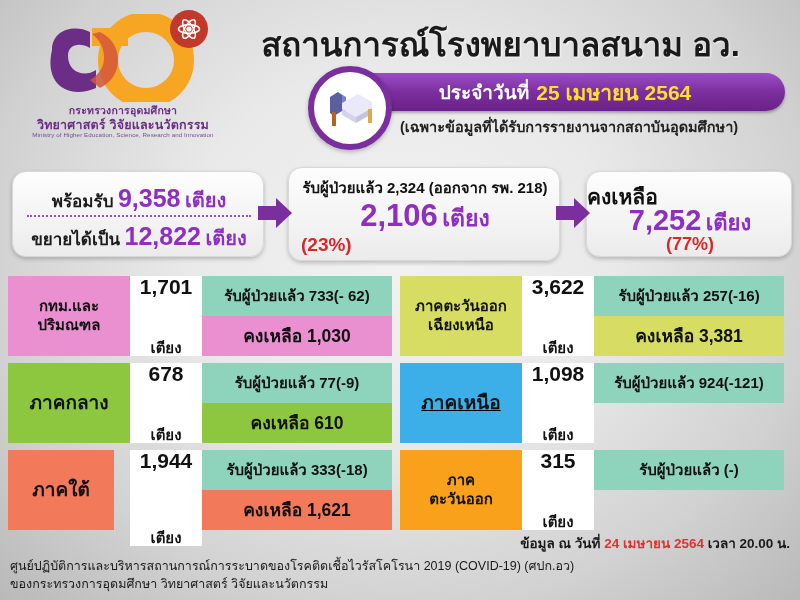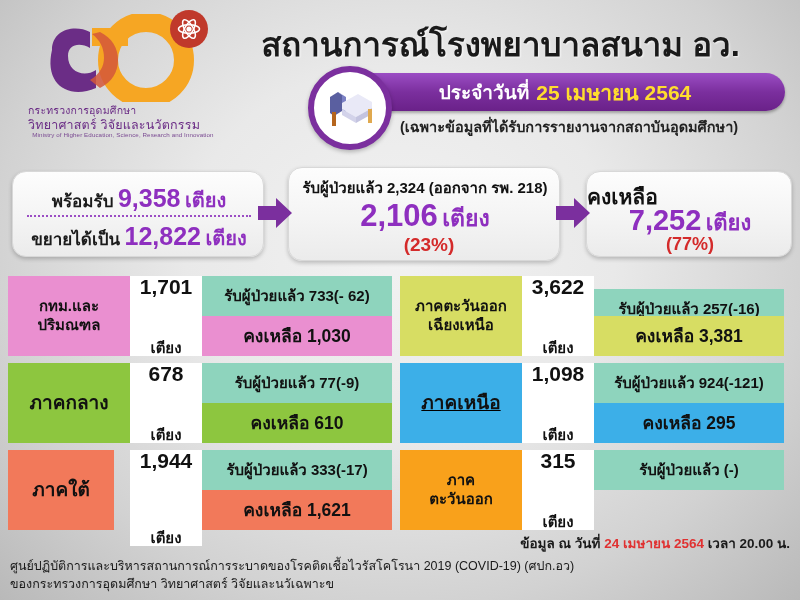--- a/index.html
+++ b/index.html
@@ -43,23 +43,23 @@
     width: 38px; height: 38px;
     border-radius: 50%;
     background: #c0392b;
     display: flex;
     align-items: center;
     justify-content: center;
   }
   .logo-th1, .logo-th2 {
     position: absolute;
     left: 0; width: 190px;
-    text-align: left;
+    text-align: center;
     color: #6b2d86;
-    font-weight: normal;
+    font-weight: bold;
     letter-spacing: .2px;
   }
   .logo-th1 { top: 92px;  font-size: 10.5px; }
   .logo-th2 { top: 105px; font-size: 12.5px; }
   .logo-en {
     position: absolute;
     left: 0; top: 121px; width: 190px;
     text-align: center;
     color: #7a4a92;
     font-size: 6.2px;
@@ -165,22 +165,22 @@
     text-align: center; font-size: 15px; font-weight: bold; color: #111;
     white-space: nowrap;
   }
   .cb-mid {
     position: absolute; left: 0; top: 30px; width: 272px;
     text-align: center; white-space: nowrap;
   }
   .cb-mid .num { font-size: 31px; font-weight: bold; color: #8e2fbf; }
   .cb-mid .unit { font-size: 23px; font-weight: bold; color: #8e2fbf; }
   .cb-pct {
-    position: absolute; left: 4px; top: 66px; width: 272px;
-    text-align: center; font-size: 19px; font-weight: bold; color: #d42a2a;
+    position: absolute; left: 12px; top: 66px; width: 272px;
+    font-size: 19px; font-weight: bold; color: #d42a2a;
   }
 
   .cc-top {
     position: absolute; left: 0; top: 8px; width: 206px;
     text-align: left; font-size: 21px; font-weight: bold; color: #111;
   }
   .cc-mid {
     position: absolute; left: 0; top: 32px; width: 206px;
     text-align: center; white-space: nowrap;
   }
@@ -375,60 +375,59 @@
       </div>
       <div class="reg-cell reg-admit" style="left: 194px; top: 0px; width: 190px; height: 40px; background: rgb(142, 212, 189);">รับผู้ป่วยแล้ว 733(- 62)</div>
       <div class="reg-cell reg-remain" style="left: 194px; top: 40px; width: 190px; height: 40px; background: rgb(234, 143, 208);">คงเหลือ 1,030</div>
       <div class="reg-cell" style="left: 392px; top: 0px; width: 122px; height: 80px; background: rgb(215, 221, 99);">
         <div class="reg-name small">ภาคตะวันออก<br>เฉียงเหนือ</div>
       </div>
       <div class="reg-cell reg-beds" style="left: 514px; top: 0px; width: 72px; height: 80px;">
         <span class="bn">3,622</span>
         <span class="bu">เตียง</span>
       </div>
-      <div class="reg-cell reg-admit" style="left: 586px; top: 13px; width: 190px; height: 40px; background: rgb(142, 212, 189);">รับผู้ป่วยแล้ว 257(-16)</div>
+      <div class="reg-cell reg-admit" style="left: 586px; top: 0px; width: 190px; height: 40px; background: rgb(142, 212, 189);">รับผู้ป่วยแล้ว 257(-16)</div>
       <div class="reg-cell reg-remain" style="left: 586px; top: 40px; width: 190px; height: 40px; background: rgb(215, 221, 99);">คงเหลือ 3,381</div>
       <div class="reg-cell" style="left: 0px; top: 87px; width: 122px; height: 80px; background: rgb(141, 198, 63);">
         <div class="reg-name">ภาคกลาง</div>
       </div>
       <div class="reg-cell reg-beds" style="left: 122px; top: 87px; width: 72px; height: 80px;">
         <span class="bn">678</span>
         <span class="bu">เตียง</span>
       </div>
       <div class="reg-cell reg-admit" style="left: 194px; top: 87px; width: 190px; height: 40px; background: rgb(142, 212, 189);">รับผู้ป่วยแล้ว 77(-9)</div>
       <div class="reg-cell reg-remain" style="left: 194px; top: 127px; width: 190px; height: 40px; background: rgb(141, 198, 63);">คงเหลือ 610</div>
       <div class="reg-cell" style="left: 392px; top: 87px; width: 122px; height: 80px; background: rgb(60, 175, 232); text-decoration: underline;">
         <div class="reg-name">ภาคเหนือ</div>
       </div>
       <div class="reg-cell reg-beds" style="left: 514px; top: 87px; width: 72px; height: 80px;">
         <span class="bn">1,098</span>
         <span class="bu">เตียง</span>
       </div>
       <div class="reg-cell reg-admit" style="left: 586px; top: 87px; width: 190px; height: 40px; background: rgb(142, 212, 189);">รับผู้ป่วยแล้ว 924(-121)</div>
-      <div class="reg-cell reg-remain" style="left: 586px; top: 127px; width: 190px; height: 40px; background: rgb(60, 175, 232);">คงเหลือ 295</div>
       <div class="reg-cell" style="left: 0px; top: 174px; width: 106px; height: 80px; background: rgb(242, 121, 90);">
         <div class="reg-name">ภาคใต้</div>
       </div>
       <div class="reg-cell reg-beds" style="left: 122px; top: 174px; width: 72px; height: 96px;">
         <span class="bn">1,944</span>
         <span class="bu">เตียง</span>
       </div>
-      <div class="reg-cell reg-admit" style="left: 194px; top: 174px; width: 190px; height: 40px; background: rgb(142, 212, 189);">รับผู้ป่วยแล้ว 333(-17)</div>
+      <div class="reg-cell reg-admit" style="left: 194px; top: 174px; width: 190px; height: 40px; background: rgb(142, 212, 189);">รับผู้ป่วยแล้ว 333(-18)</div>
       <div class="reg-cell reg-remain" style="left: 194px; top: 214px; width: 190px; height: 40px; background: rgb(242, 121, 90);">คงเหลือ 1,621</div>
       <div class="reg-cell" style="left: 392px; top: 174px; width: 122px; height: 80px; background: rgb(249, 161, 27);">
         <div class="reg-name small">ภาค<br>ตะวันออก</div>
       </div>
       <div class="reg-cell reg-beds" style="left: 514px; top: 174px; width: 72px; height: 80px;">
         <span class="bn">315</span>
         <span class="bu">เตียง</span>
       </div>
       <div class="reg-cell reg-admit" style="left: 586px; top: 174px; width: 190px; height: 40px; background: rgb(142, 212, 189);">รับผู้ป่วยแล้ว (-)</div>
     </div>
 
   <div class="asof">
     <span>ข้อมูล ณ วันที่</span>
     <span class="red">24 เมษายน 2564</span>
     <span>เวลา  20.00 น.</span>
   </div>
   <div class="foot foot-1">ศูนย์ปฏิบัติการและบริหารสถานการณ์การระบาดของโรคติดเชื้อไวรัสโคโรนา  2019 (COVID-19) (ศปก.อว)</div>
-  <div class="foot foot-2">ของกระทรวงการอุดมศึกษา  วิทยาศาสตร์  วิจัยและนวัเฉพาะข</div>
+  <div class="foot foot-2">ของกระทรวงการอุดมศึกษา  วิทยาศาสตร์  วิจัยและนวัตกรรม</div>
 
 </div>
 
 </body></html>

